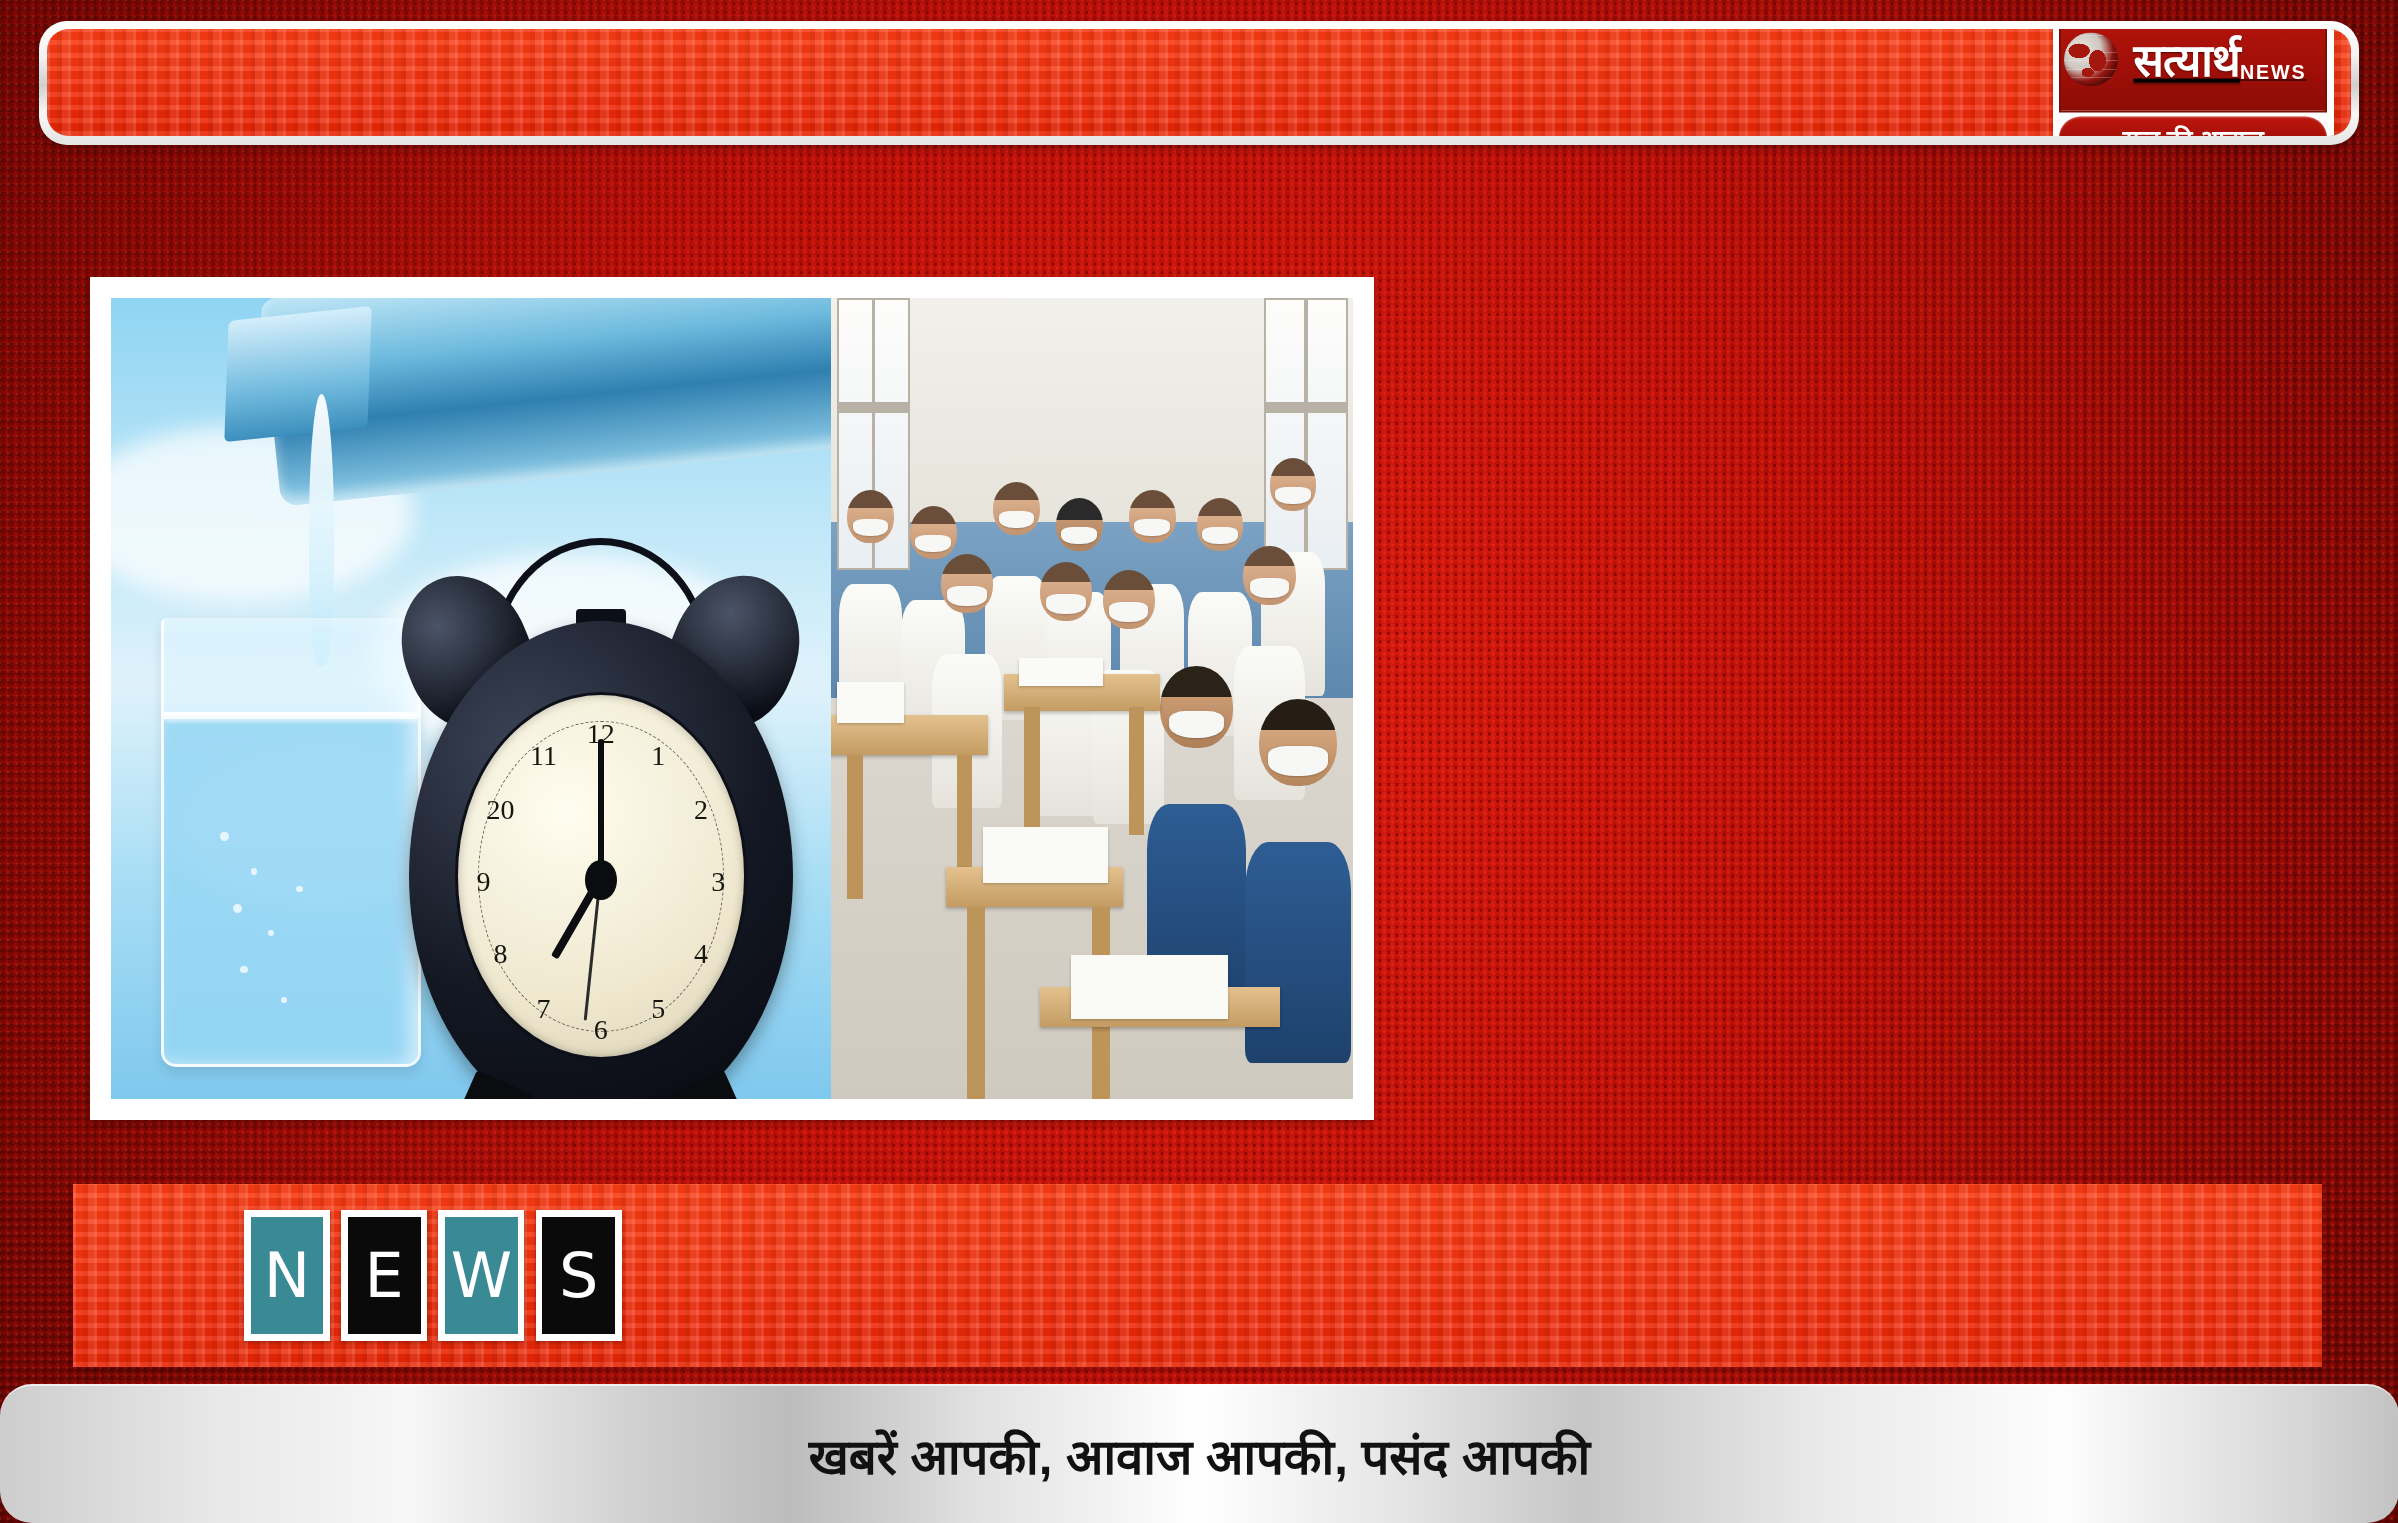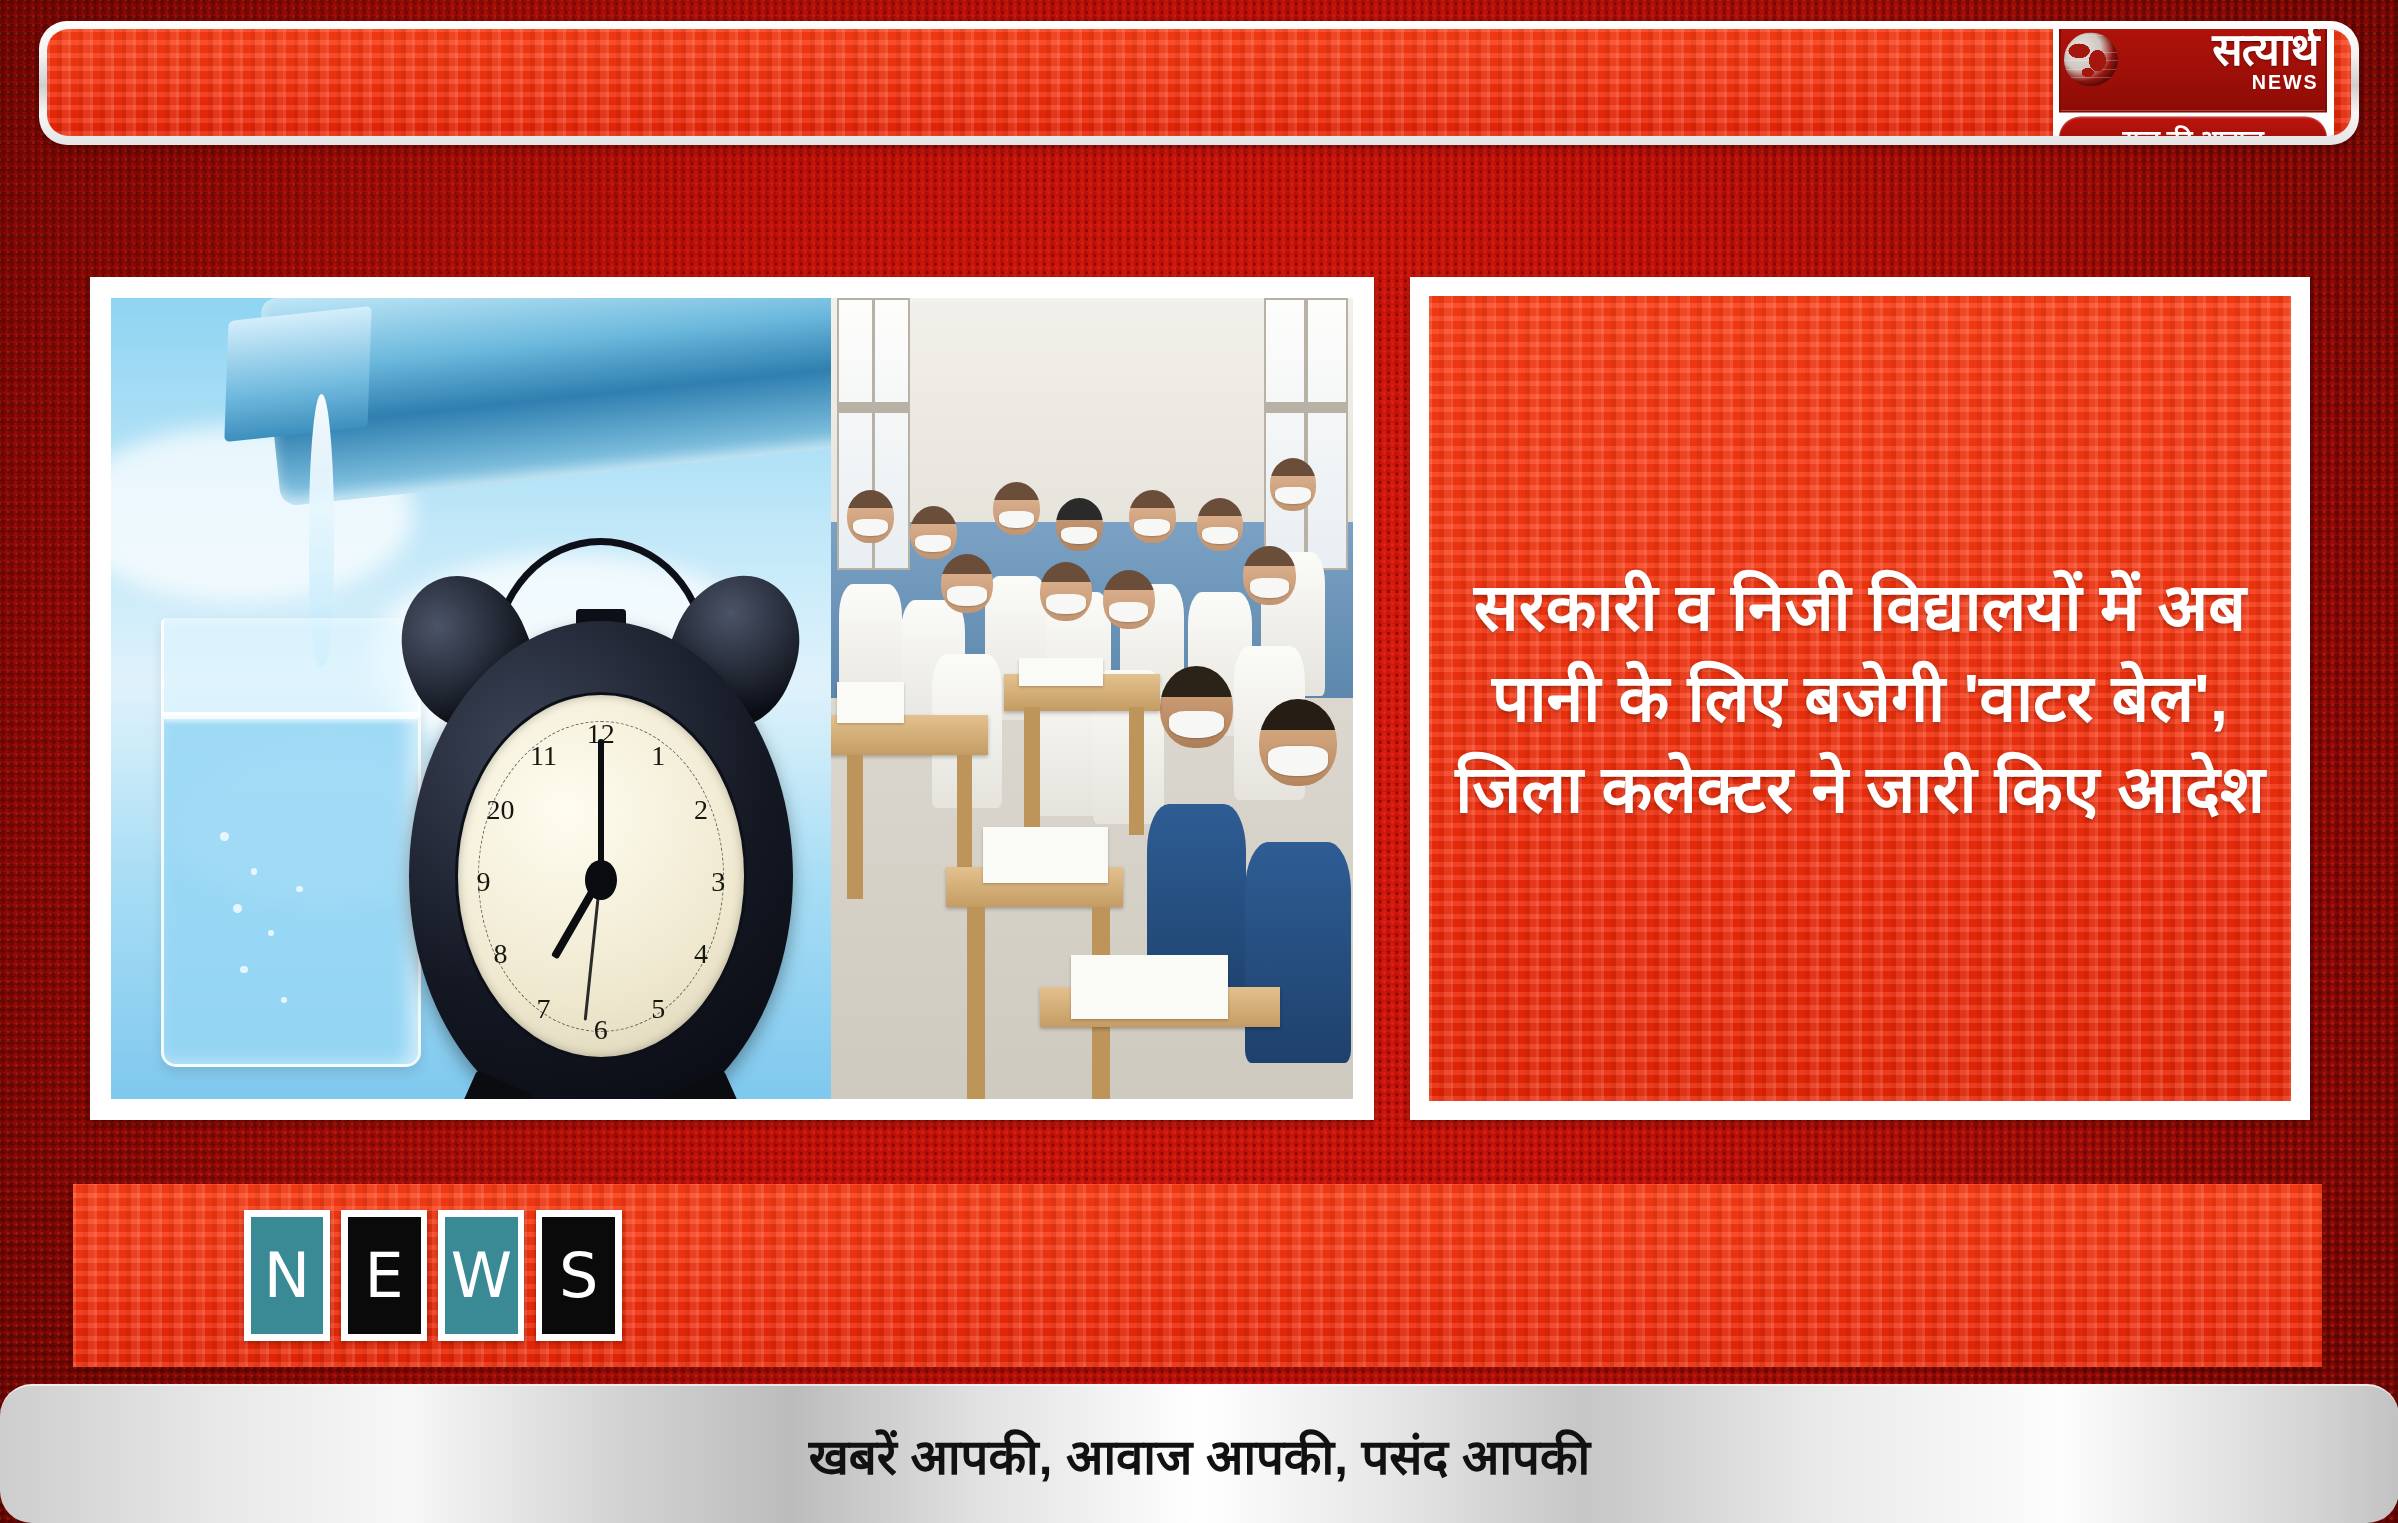--- a/index.html
+++ b/index.html
@@ -111,24 +111,25 @@
     content:"";
     position:absolute; inset:0;
     background:
       radial-gradient(ellipse 15px 10.3px at 28% 34%, #a3170f 0 70%, transparent 72%),
       radial-gradient(ellipse 12px 15px at 62% 52%, #a3170f 0 70%, transparent 72%),
       radial-gradient(ellipse 8.4px 6.6px at 44% 74%, #a3170f 0 70%, transparent 72%),
       repeating-linear-gradient(0deg, rgba(255,255,255,.25) 0 0.9px, transparent 0.9px 8.4px);
   }
   .logo-wordmark{
     flex:1;
-    display:flex; flex-direction:column;
+    display:flex; 
     align-items:flex-end; justify-content:center;
     padding-right:3.7px;
     line-height:1;
+    text-decoration:underline;
   }
   .logo-word{
     color:#ffffff;
     font-size:45px;
     font-weight:bold;
     letter-spacing:-0.9px;
     text-shadow:0 1.9px 1.9px rgba(0,0,0,.4);
   }
   .logo-news{
     color:#ffffff;
@@ -652,25 +653,20 @@
 
           <div class="paper" style="left:1%;  top:48%; width:13%; height:5%;"></div>
           <div class="paper" style="left:29%; top:66%; width:24%; height:7%;"></div>
           <div class="paper" style="left:46%; top:82%; width:30%; height:8%;"></div>
           <div class="paper" style="left:36%; top:45%; width:16%; height:3.5%;"></div>
         </div>
 
       </div>
     </div>
 
-    <div class="headline-box">
-      <div class="headline-inner streaked">
-        <div class="headline-text">सरकारी व निजी विद्यालयों में अब पानी के लिए बजेगी 'वाटर बेल', जिला कलेक्टर ने जारी किए आदेश</div>
-      </div>
-    </div>
 
   </div>
 
   <div class="news-bar streaked">
 
     <div class="news-tiles">
       <div class="tile tile-teal">
         <div class="tile-inner">N</div>
       </div>
       <div class="tile tile-black">

